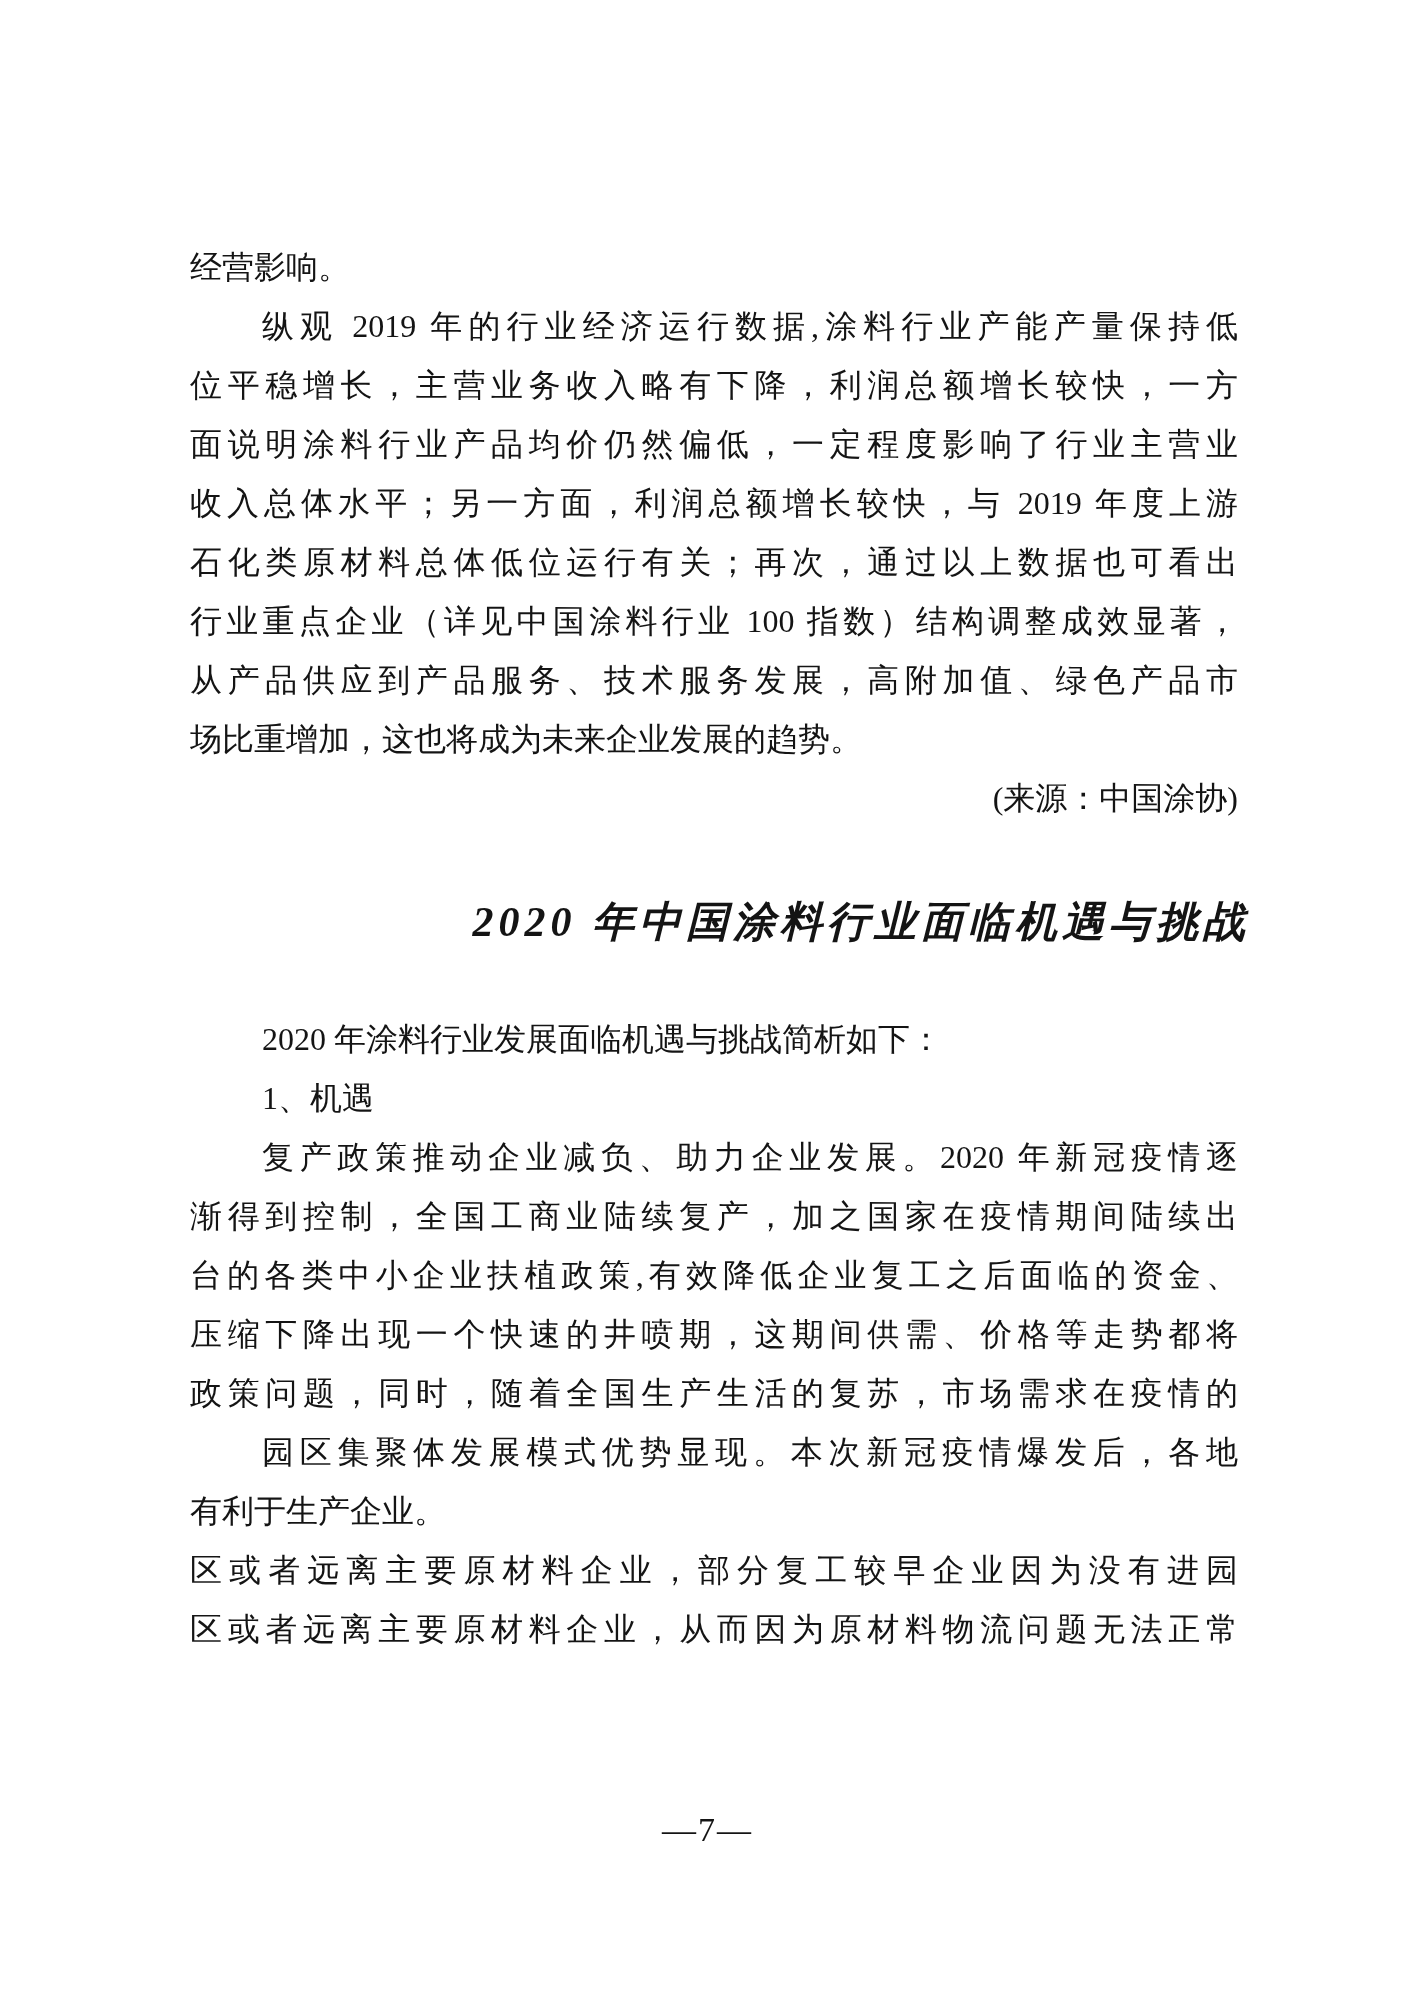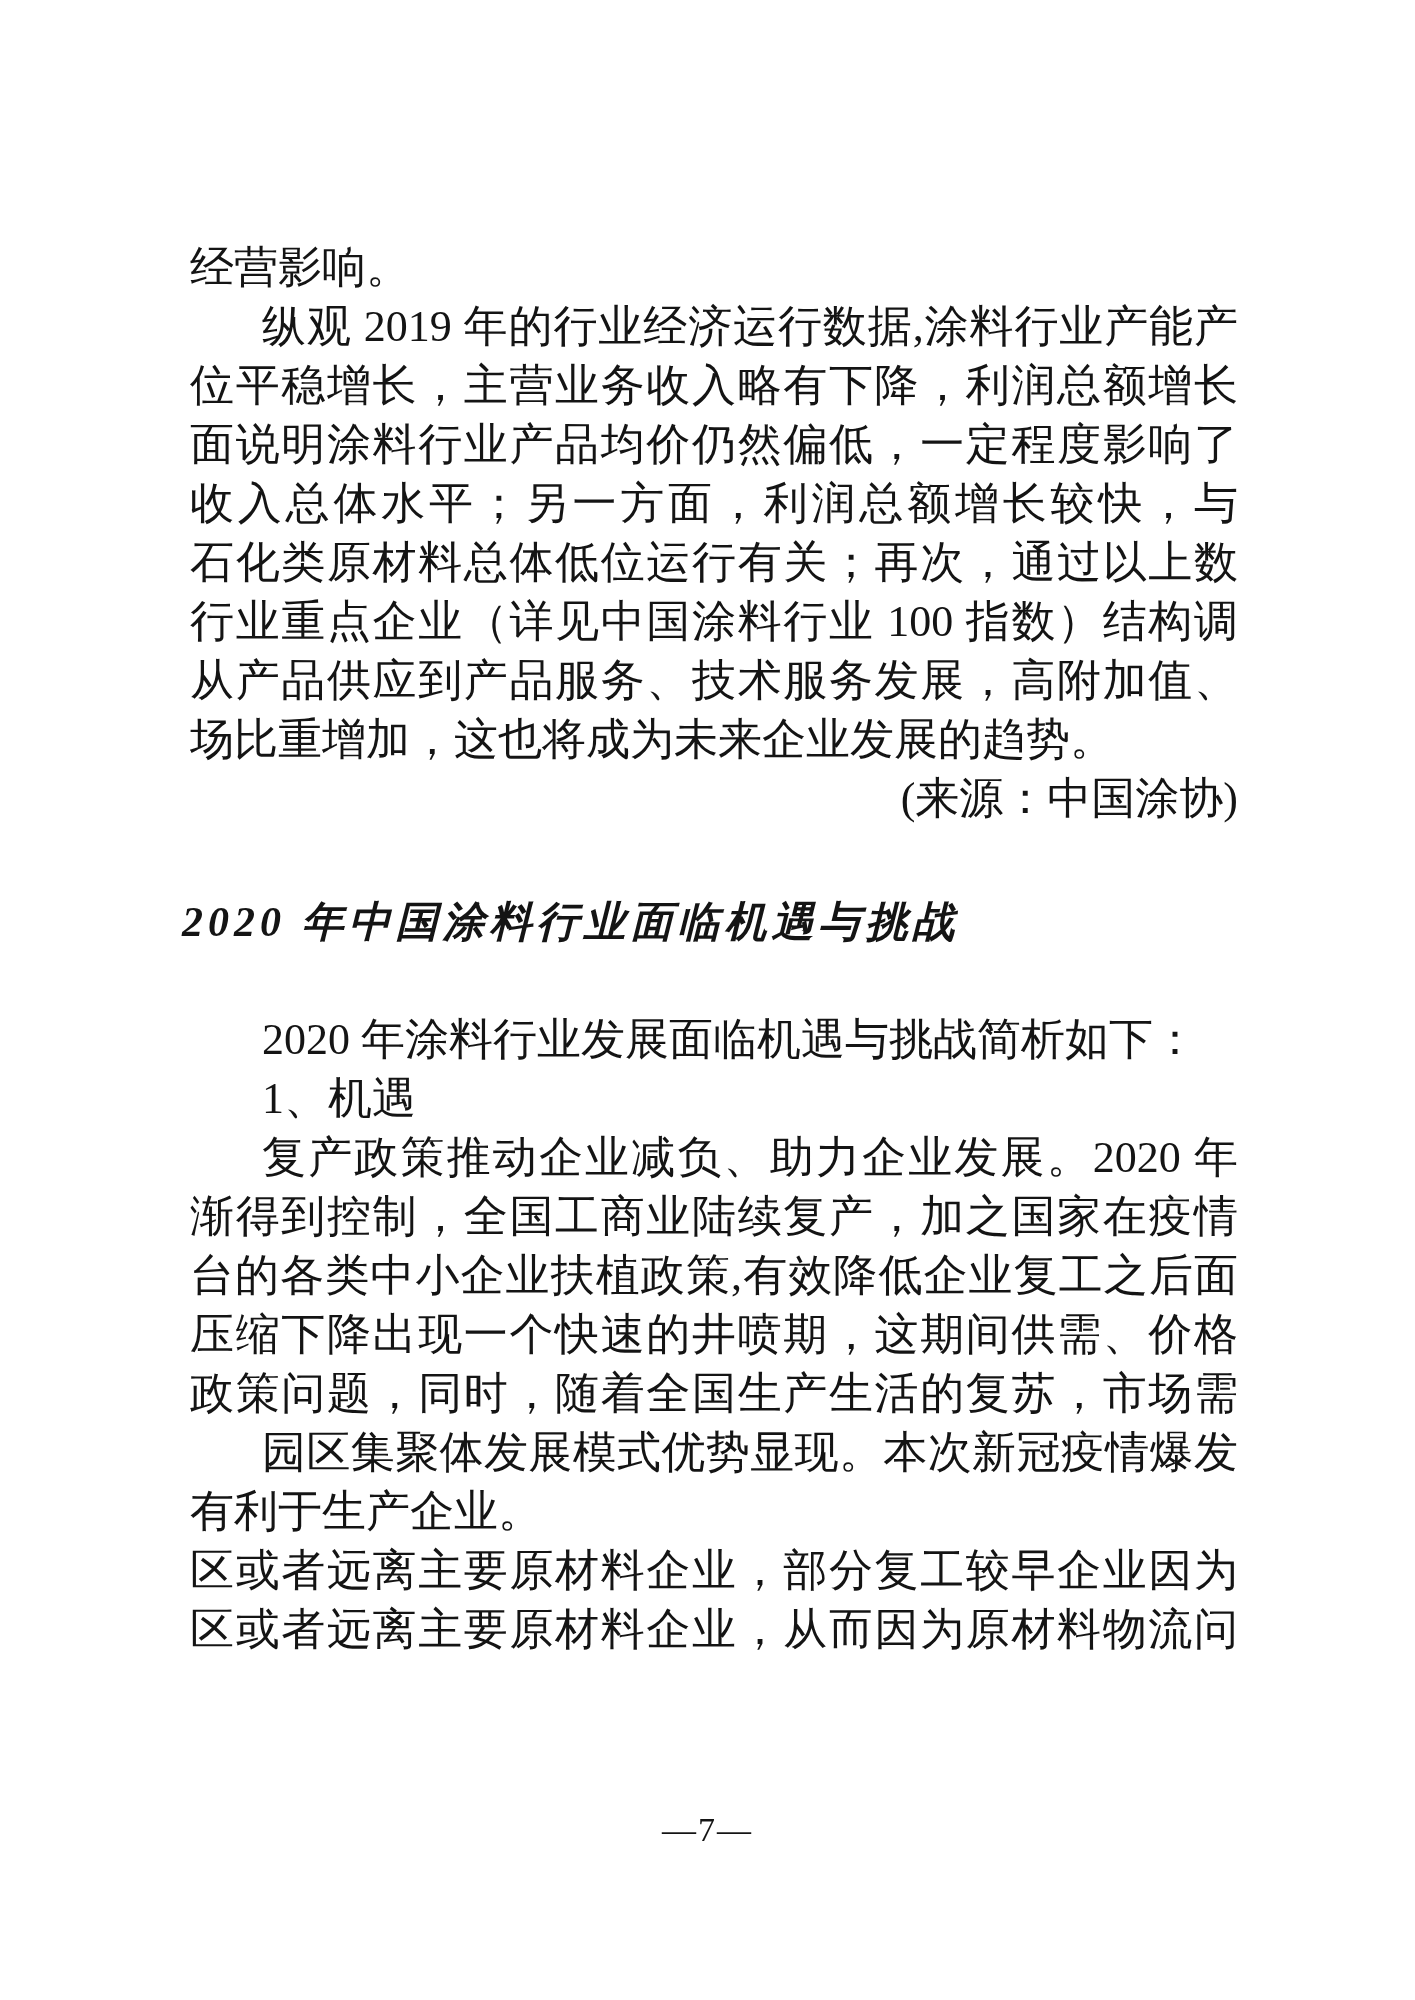--- a/index.html
+++ b/index.html
@@ -13,21 +13,21 @@
     height: 2000px;
     background: #ffffff;
     font-family: "Liberation Serif", "DejaVu Serif", serif;
     color: #141414;
     overflow: hidden;
   }
   .text-block {
     position: absolute;
     left: 190px;
     width: 1048px;
-    font-size: 44px;
+    font-size: 32px;
     line-height: 59px;
   }
   .section-1 { top: 238px; }
   .section-2 { top: 1010px; }
   .line {
     text-align: justify;
     text-align-last: justify;
     height: 59px;
     overflow: hidden;
   }
@@ -42,23 +42,23 @@
     text-align-last: left;
   }
   .source-line {
     text-align: left;
     text-align-last: right;
     height: 59px;
   }
   .heading {
     position: absolute;
     top: 893px;
-    left: 182px;
+    left: 202px;
     width: 1048px;
-    text-align: left;
+    text-align: right;
     font-size: 42px;
     line-height: 59px;
     font-weight: 700;
     font-style: italic;
     letter-spacing: 5px;
   }
   .footer {
     position: absolute;
     top: 1808px;
     left: 0;

